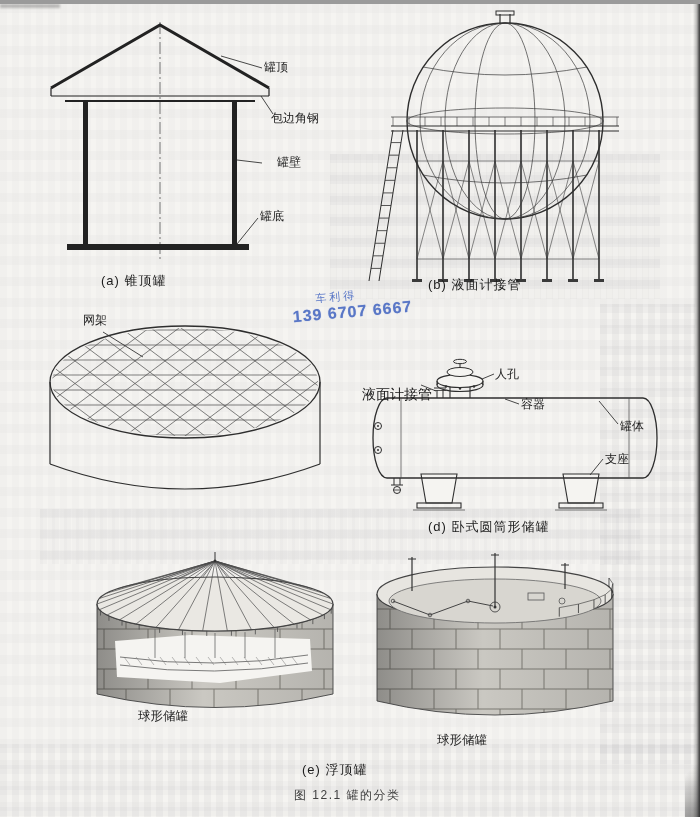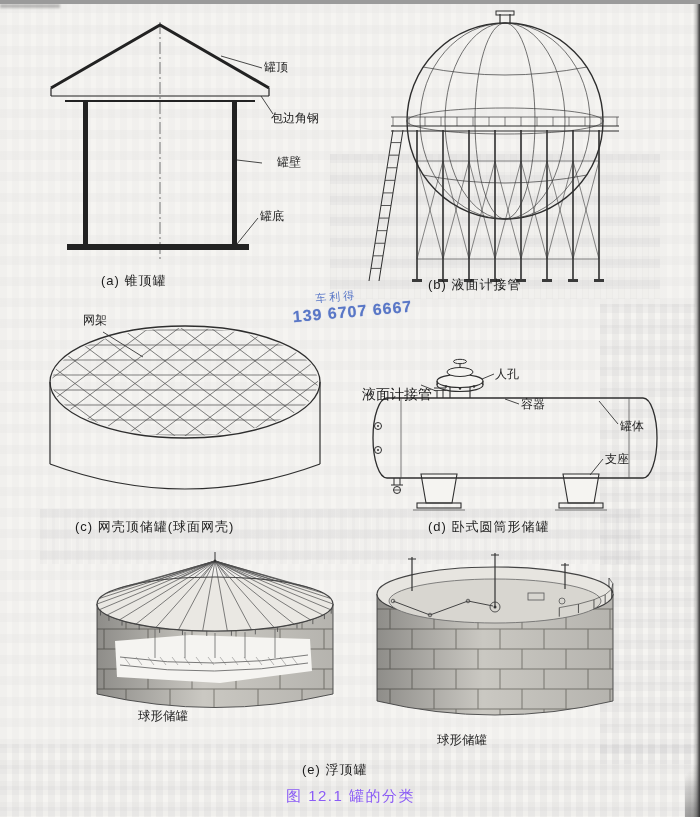--- a/index.html
+++ b/index.html
@@ -2,21 +2,21 @@
 <html><head>
 <meta charset="utf-8">
 <style>
   *{margin:0;padding:0;box-sizing:border-box}
   body{background:#9a9a9a;font-family:"Liberation Sans","DejaVu Sans",sans-serif}
   #page{position:relative;width:700px;height:817px;margin:4px auto;background:#f5f4f1;overflow:hidden;color:#1e1e1e}
   .diagram{position:absolute;z-index:1}
   .diagram svg{position:absolute;left:0;top:0;z-index:1}
   .lbl{position:absolute;font-size:12px;line-height:1.15;white-space:nowrap;color:#1c1c1c;z-index:2}
   .cap{position:absolute;font-size:13px;white-space:nowrap;color:#1c1c1c;letter-spacing:1px;z-index:2}
-  .figcap{position:absolute;left:286px;top:783px;font-size:15px;letter-spacing:1.5px;color:#8b5cf6;z-index:2}
+  .figcap{position:absolute;left:294px;top:783px;font-size:12px;letter-spacing:1.5px;color:#404040;z-index:2}
   .bleed{position:absolute;z-index:0;pointer-events:none;
     background:repeating-linear-gradient(90deg,rgba(100,100,112,.12) 0 7px,transparent 7px 12px),
                repeating-linear-gradient(180deg,rgba(100,100,112,.16) 0 9px,transparent 9px 21px);
     filter:blur(.7px)}
   .watermark{position:absolute;left:292px;top:284px;z-index:2;color:#3f62c0;transform:rotate(-5deg);opacity:.85}
   .wm-name{font-size:11px;letter-spacing:3px;margin-left:24px}
   .wm-phone{font-size:16px;letter-spacing:1px;font-weight:bold;text-shadow:0 0 1px rgba(63,98,192,.55)}
   .edge-right{position:absolute;top:0;right:0;width:7px;height:100%;z-index:3;
     background:linear-gradient(90deg,transparent,rgba(70,70,70,.35) 55%,#4a4a4a 90%)}
   .corner-br{position:absolute;right:0;bottom:0;width:15px;height:72px;z-index:3;
@@ -200,21 +200,20 @@
           <line x1="470" y1="14" x2="670" y2="164" stroke="#4a4a4a" stroke-width="0.7"></line>
           <line x1="470" y1="14" x2="270" y2="164" stroke="#4a4a4a" stroke-width="0.7"></line>
         </g>
       <ellipse cx="160" cy="80" rx="135" ry="56" fill="none" stroke="#2e2e2e" stroke-width="1.3"></ellipse>
       <line x1="25" y1="80" x2="25" y2="162" stroke="#2e2e2e" stroke-width="1.2"></line>
       <line x1="295" y1="80" x2="295" y2="162" stroke="#2e2e2e" stroke-width="1.2"></line>
       <path d="M25,162 Q160,212 295,162" fill="none" stroke="#2e2e2e" stroke-width="1.2"></path>
       <line x1="78" y1="30" x2="118" y2="55" stroke="#333" stroke-width="0.9"></line>
     </svg>
     <span class="lbl" style="left:58px;top:12px">网架</span>
-    <span class="cap" style="left:50px;top:216px">(c) 网壳顶储罐(球面网壳)</span>
   </div>
 
   <div class="diagram" style="left:355px;top:350px;width:320px;height:185px">
     <svg width="320" height="185" viewBox="0 0 320 185">
 
       <path d="M66,120 L102,120 L97,149 L71,149 Z" fill="#f5f4f1" stroke="#2e2e2e" stroke-width="1.1"></path>
       <rect x="62" y="149" width="44" height="5" fill="none" stroke="#2e2e2e" stroke-width="1.1"></rect>
       <path d="M208,120 L244,120 L239,149 L213,149 Z" fill="#f5f4f1" stroke="#2e2e2e" stroke-width="1.1"></path>
       <rect x="204" y="149" width="44" height="5" fill="none" stroke="#2e2e2e" stroke-width="1.1"></rect>
       <line x1="58" y1="156" x2="110" y2="156" stroke="#555" stroke-width="0.8"></line>

